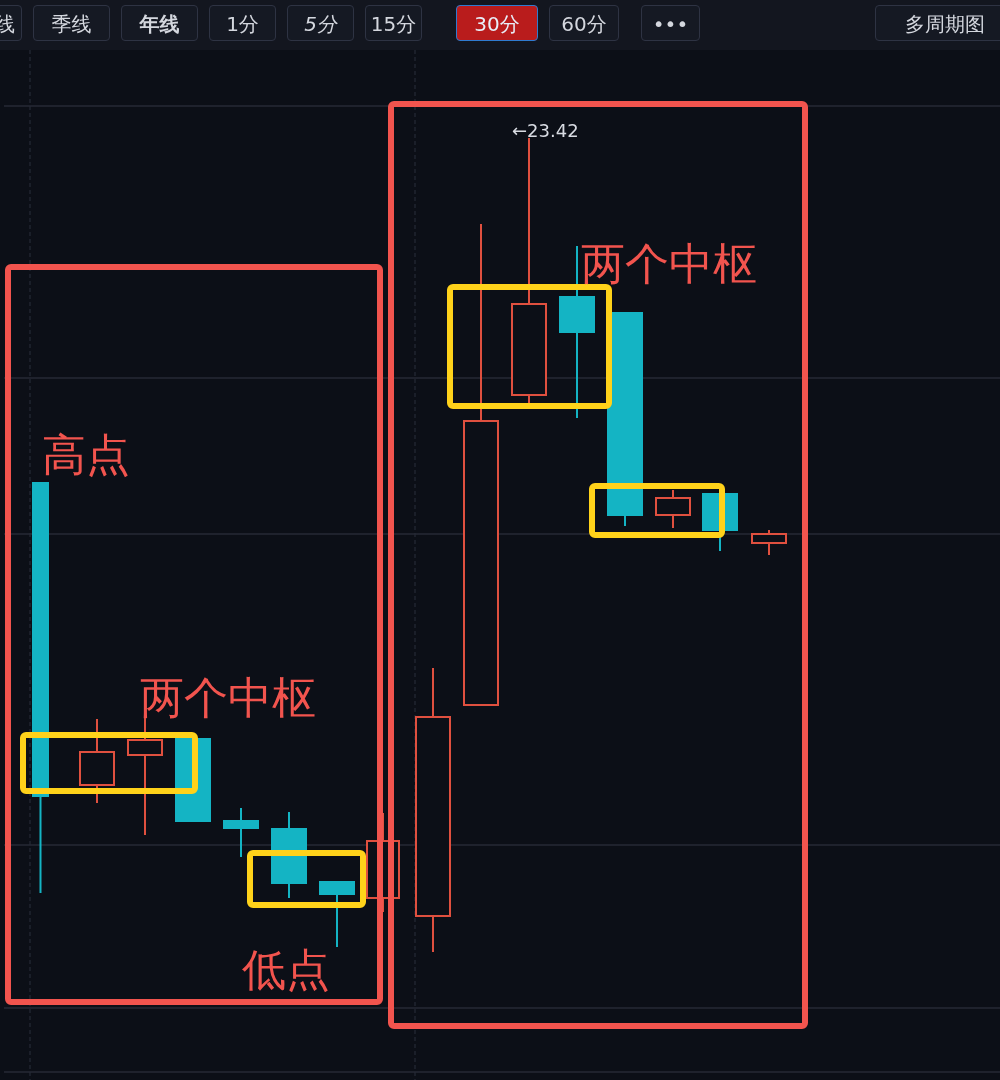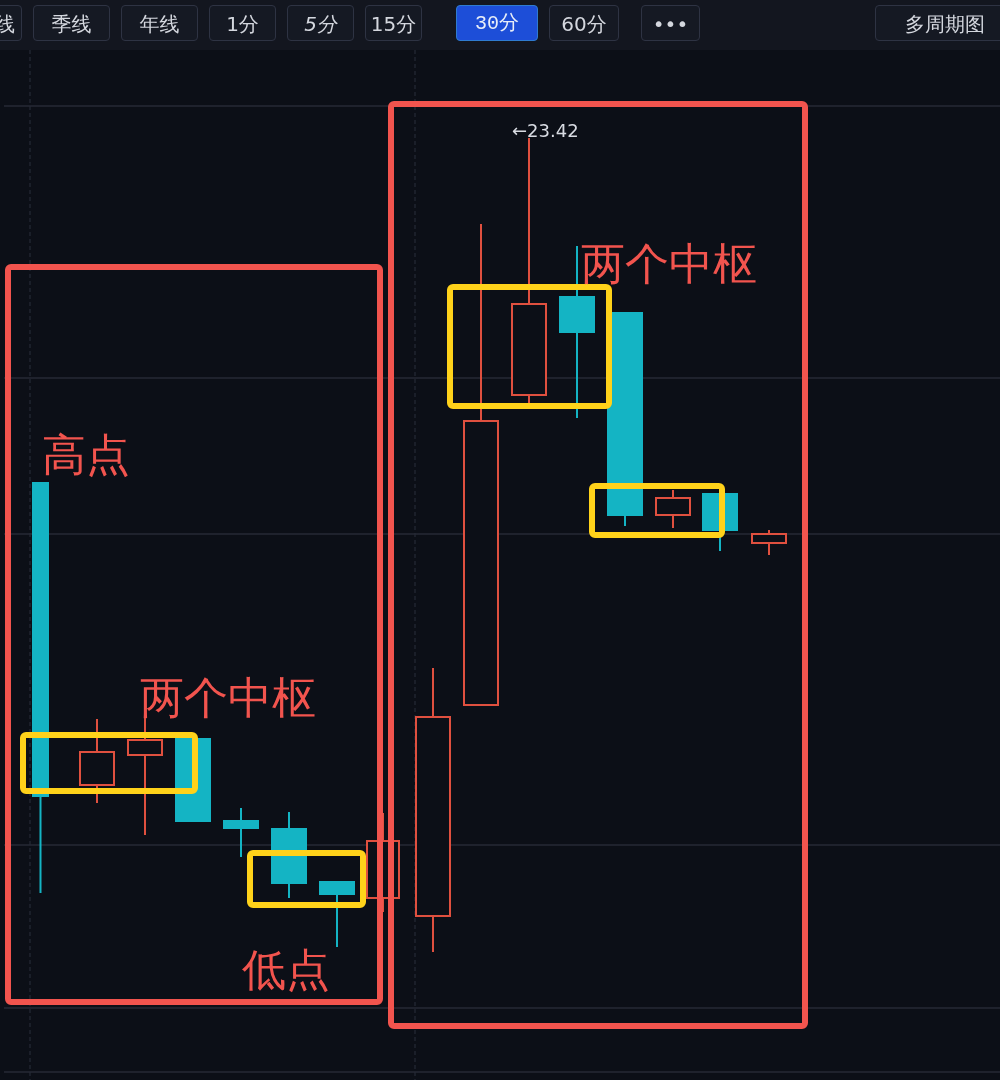--- a/index.html
+++ b/index.html
@@ -1,30 +1,30 @@
 <!DOCTYPE html>
 <html><head>
 <meta charset="utf-8">
 <style>
   html,body{margin:0;padding:0;}
   body{width:1000px;height:1080px;background:#0c0f17;overflow:hidden;position:relative;font-family:"DejaVu Sans","Liberation Sans",sans-serif;}
   .toolbar{position:absolute;left:0;top:0;width:1000px;height:50px;background:#13161f;}
   .tb-btn{position:absolute;top:5px;height:36px;border:1.5px solid #2e3343;border-radius:4px;background:#151923;color:#d4d7de;font-size:20px;line-height:36px;text-align:center;box-sizing:border-box;white-space:nowrap;overflow:hidden;}
-  .tb-btn.active{background:#1d4ed8;border-color:#2f7bd0;color:#e8eef8;font-family:Liberation Mono, monospace;}
+  .tb-btn.active{background:#b91c1c;border-color:#2f7bd0;color:#e8eef8;}
   .chev{display:inline-block;margin-left:10px;font-size:16px;vertical-align:2px;color:#c8ccd4;}
   .chart{position:absolute;left:4px;top:50px;width:1000px;height:1030px;}
   svg text{font-family:"DejaVu Sans","Liberation Sans",sans-serif;}
 </style>
 </head>
 <body>
 
 <div class="toolbar" id="toolbar">
     <div class="tb-btn" style="left: -12px; width: 34px;"><span>线</span></div>
     <div class="tb-btn" style="left: 33px; width: 77px;"><span>季线</span></div>
-    <div class="tb-btn" style="left: 121px; width: 77px;"><span>年线</span></div>
+    <div class="tb-btn" style="left: 121px; width: 77px; font-weight: bold;"><span>年线</span></div>
     <div class="tb-btn" style="left: 209px; width: 67px;"><span>1分</span></div>
     <div class="tb-btn" style="left: 287px; width: 67px; font-style: italic;"><span>5分</span></div>
     <div class="tb-btn" style="left: 365px; width: 57px;"><span>15分</span></div>
     <div class="tb-btn active" style="left: 456px; width: 82px;"><span>30分</span></div>
     <div class="tb-btn" style="left: 549px; width: 70px;"><span>60分</span></div>
     <div class="tb-btn" style="left: 641px; width: 59px;"><span>•••</span></div>
     <div class="tb-btn" style="left: 875px; width: 140px;"><span>多周期图</span></div>
   </div>
 
 <div class="chart">

